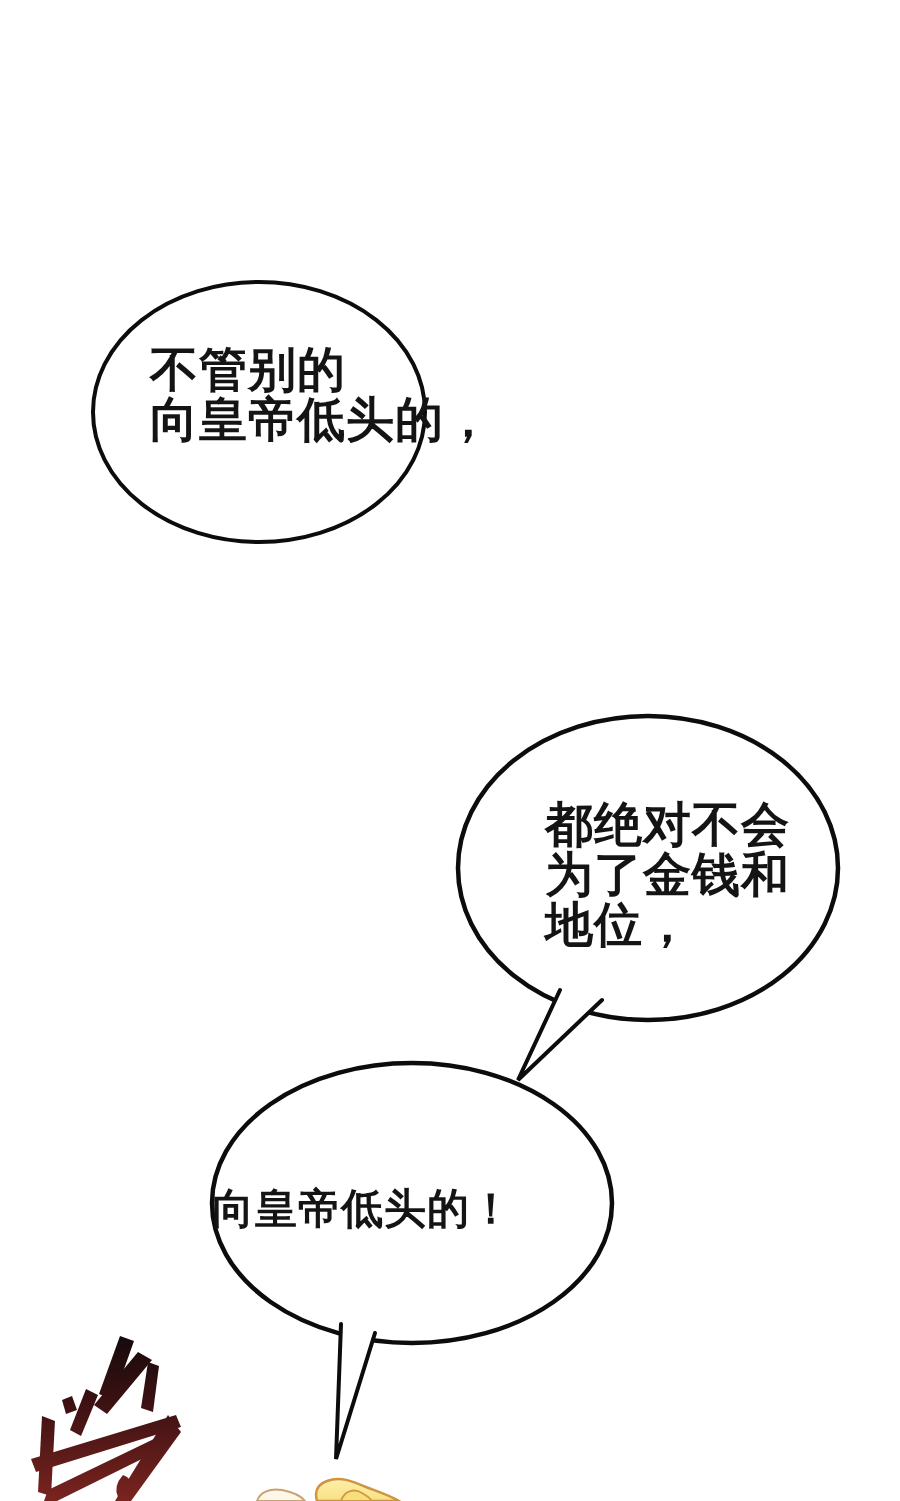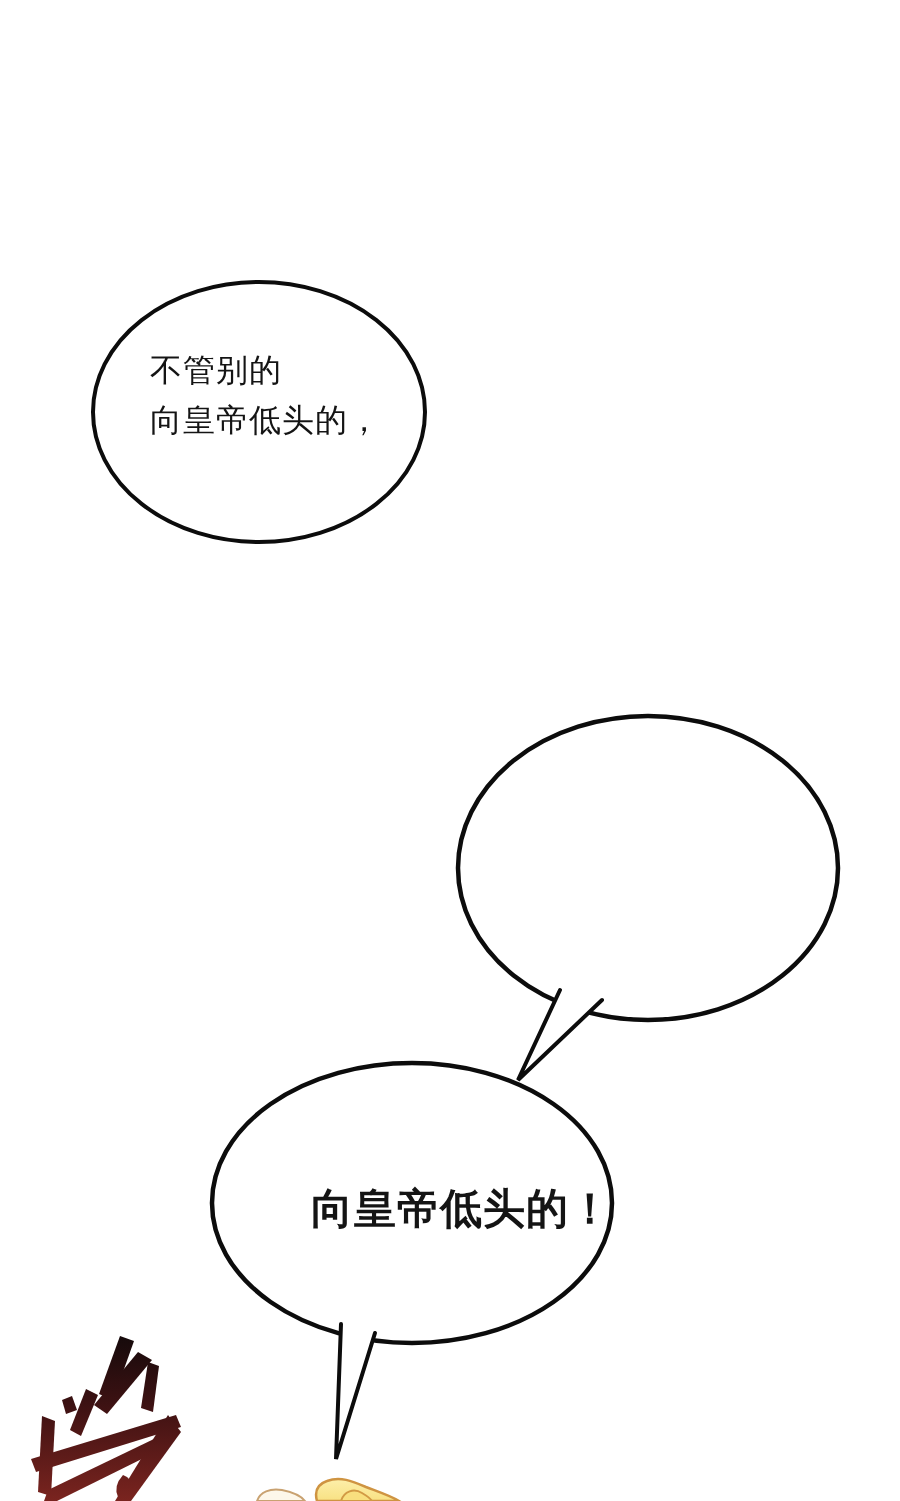--- a/index.html
+++ b/index.html
@@ -18,33 +18,33 @@
   .art-layer {
     position: absolute;
     left: 0;
     top: 0;
     width: 900px;
     height: 1501px;
   }
   .bubble-text {
     position: absolute;
     color: #141414;
-    font-size: 32px;
+    font-size: 48px;
     line-height: 50px;
-    font-weight: 400;
+    font-weight: 700;
     letter-spacing: 1px;
     white-space: nowrap;
   }
   .bubble-text.b1 { left: 150px; top: 345px; }
   .bubble-text.b2 { left: 545px; top: 800px; }
   .bubble-text.b3 {
     left: 212px;
     top: 1184px;
     width: 400px;
-    text-align: right;
+    text-align: left;
     font-weight: 800;
     font-size: 42px;
   }
 </style>
 </head>
 <body>
 
 <div class="canvas">
 
   <svg class="art-layer" viewBox="0 0 900 1501" xmlns="http://www.w3.org/2000/svg">
@@ -93,18 +93,23 @@
 
     <path d="M 257 1501 C 260 1492 270 1488 282 1490
              C 292 1492 301 1496 305 1501 Z" stroke-width="2" fill="#fdf7ea" stroke="#c9a271"></path>
   </svg>
 
   <div class="bubble-text b1">
     <div>不管别的</div>
     <div>向皇帝低头的，</div>
   </div>
 
+  <div class="bubble-text b2">
+    <div>都绝对不会</div>
+    <div>为了金钱和</div>
+    <div>地位，</div>
+  </div>
 
   <div class="bubble-text b3">
     <div>向皇帝低头的！</div>
   </div>
 
 </div>
 
 </body></html>

